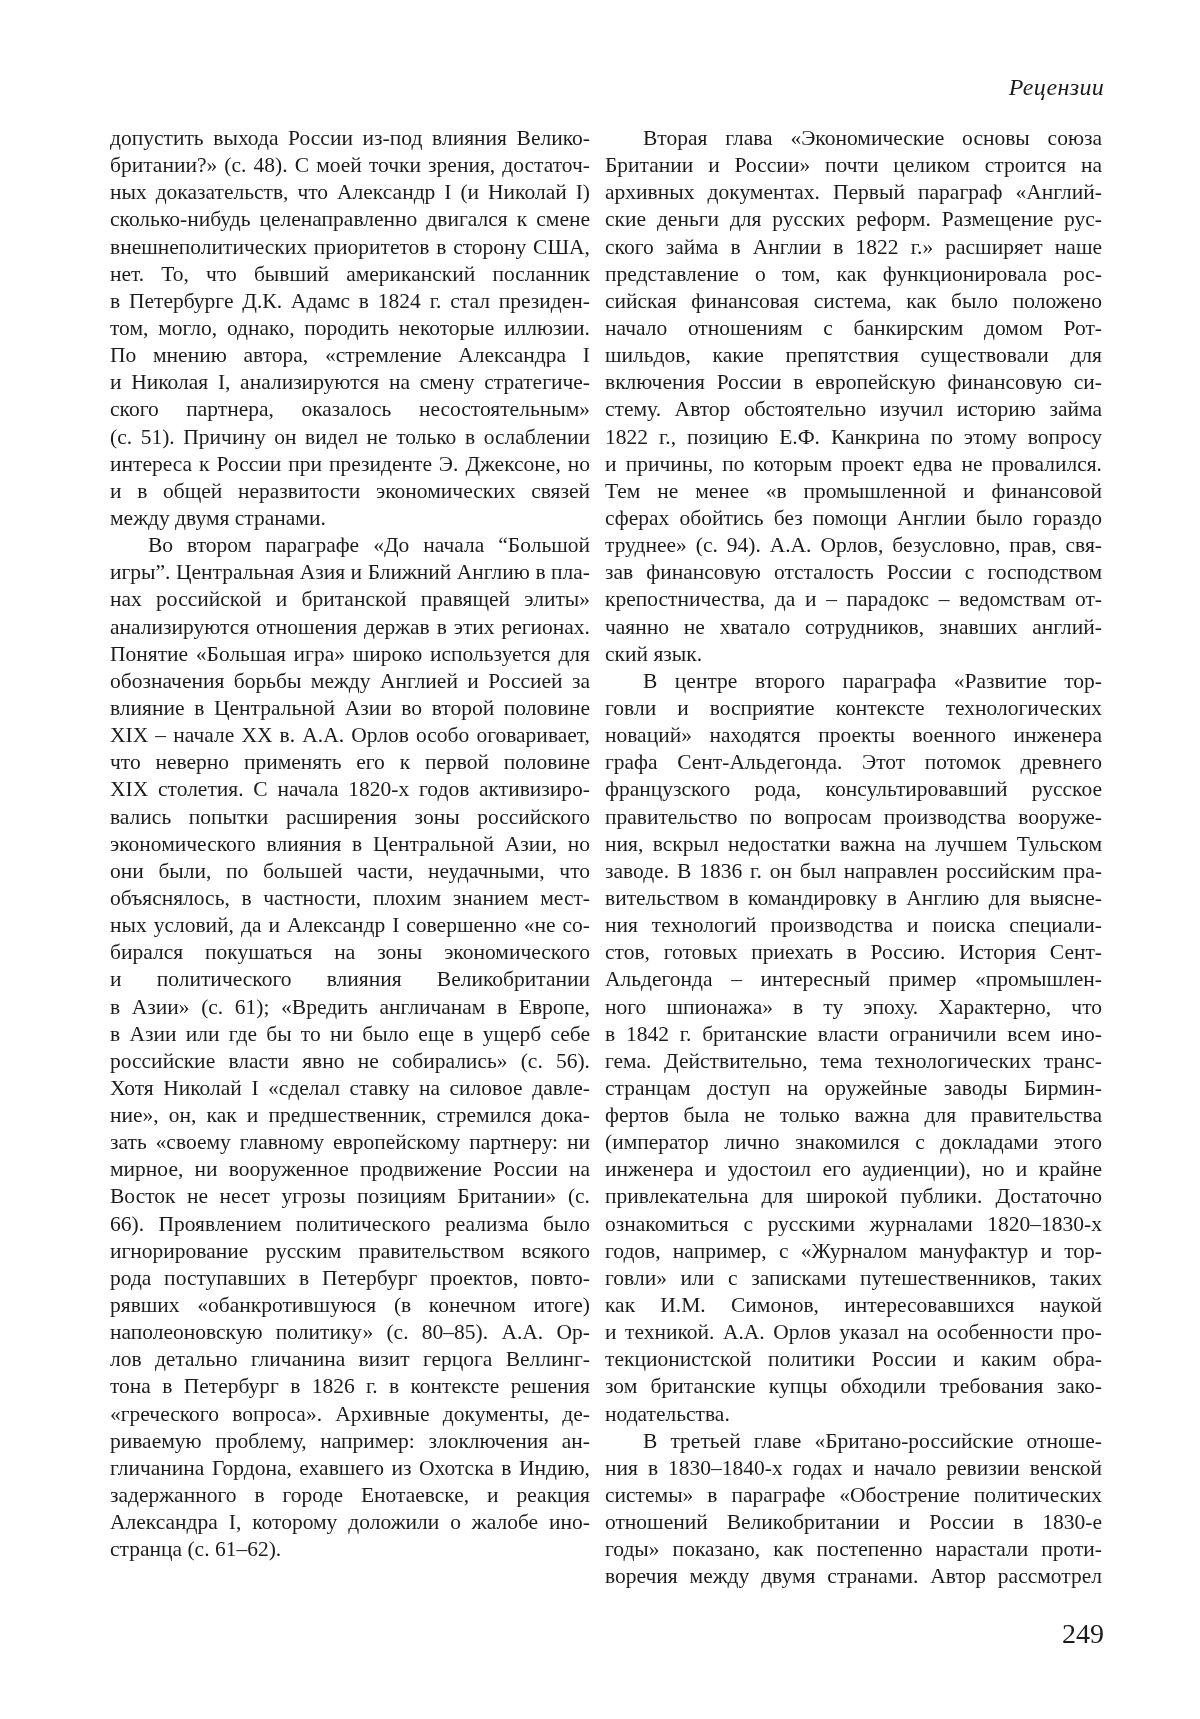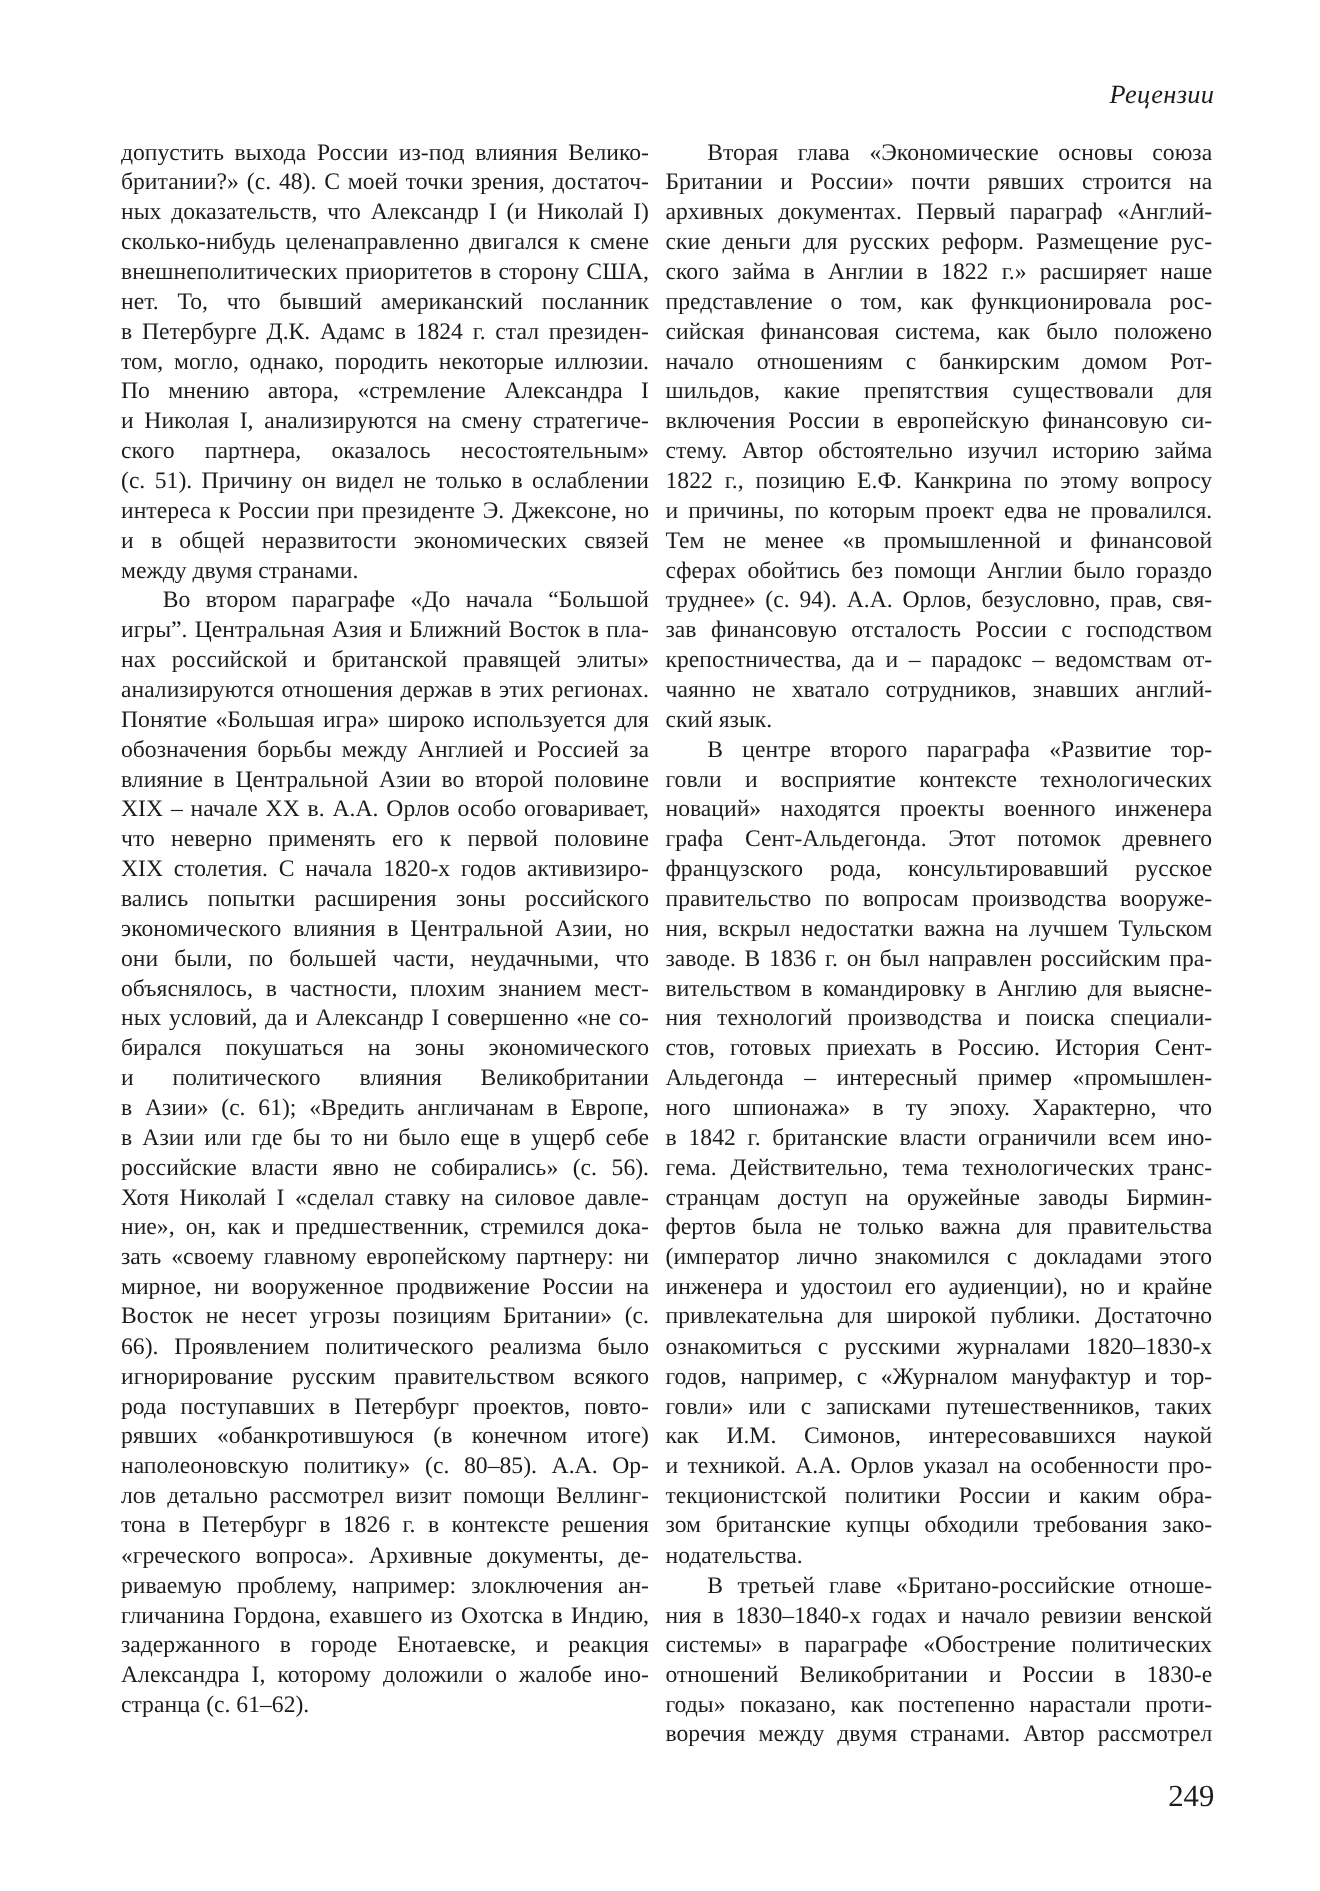--- a/index.html
+++ b/index.html
@@ -67,21 +67,21 @@
       <div class="line">в Петербурге Д.К. Адамс в 1824 г. стал президен-</div>
       <div class="line">том, могло, однако, породить некоторые иллюзии.</div>
       <div class="line">По мнению автора, «стремление Александра I</div>
       <div class="line">и Николая I, анализируются на смену стратегиче-</div>
       <div class="line">ского партнера, оказалось несостоятельным»</div>
       <div class="line">(с. 51). Причину он видел не только в ослаблении</div>
       <div class="line">интереса к России при президенте Э. Джексоне, но</div>
       <div class="line">и в общей неразвитости экономических связей</div>
       <div class="line last">между двумя странами.</div>
       <div class="line first">Во втором параграфе «До начала “Большой</div>
-      <div class="line">игры”. Центральная Азия и Ближний Восток в пла-</div>
+      <div class="line">игры”. Центральная Азия и Ближний Англию в пла-</div>
       <div class="line">нах российской и британской правящей элиты»</div>
       <div class="line">анализируются отношения держав в этих регионах.</div>
       <div class="line">Понятие «Большая игра» широко используется для</div>
       <div class="line">обозначения борьбы между Англией и Россией за</div>
       <div class="line">влияние в Центральной Азии во второй половине</div>
       <div class="line">XIX – начале XX в. А.А. Орлов особо оговаривает,</div>
       <div class="line">что неверно применять его к первой половине</div>
       <div class="line">XIX столетия. С начала 1820-х годов активизиро-</div>
       <div class="line">вались попытки расширения зоны российского</div>
       <div class="line">экономического влияния в Центральной Азии, но</div>
@@ -96,33 +96,33 @@
       <div class="line">Хотя Николай I «сделал ставку на силовое давле-</div>
       <div class="line">ние», он, как и предшественник, стремился дока-</div>
       <div class="line">зать «своему главному европейскому партнеру: ни</div>
       <div class="line">мирное, ни вооруженное продвижение России на</div>
       <div class="line">Восток не несет угрозы позициям Британии» (с.</div>
       <div class="line">66). Проявлением политического реализма было</div>
       <div class="line">игнорирование русским правительством всякого</div>
       <div class="line">рода поступавших в Петербург проектов, повто-</div>
       <div class="line">рявших «обанкротившуюся (в конечном итоге)</div>
       <div class="line">наполеоновскую политику» (с. 80–85). А.А. Ор-</div>
-      <div class="line">лов детально рассмотрел визит помощи Веллинг-</div>
+      <div class="line">лов детально гличанина визит герцога Веллинг-</div>
       <div class="line">тона в Петербург в 1826 г. в контексте решения</div>
       <div class="line">«греческого вопроса». Архивные документы, де-</div>
       <div class="line">риваемую проблему, например: злоключения ан-</div>
       <div class="line">гличанина Гордона, ехавшего из Охотска в Индию,</div>
       <div class="line">задержанного в городе Енотаевске, и реакция</div>
       <div class="line">Александра I, которому доложили о жалобе ино-</div>
       <div class="line last">странца (с. 61–62).</div>
     </div>
 
   <div class="col col-right">
       <div class="line first">Вторая глава «Экономические основы союза</div>
-      <div class="line">Британии и России» почти рявших строится на</div>
+      <div class="line">Британии и России» почти целиком строится на</div>
       <div class="line">архивных документах. Первый параграф «Англий-</div>
       <div class="line">ские деньги для русских реформ. Размещение рус-</div>
       <div class="line">ского займа в Англии в 1822 г.» расширяет наше</div>
       <div class="line">представление о том, как функционировала рос-</div>
       <div class="line">сийская финансовая система, как было положено</div>
       <div class="line">начало отношениям с банкирским домом Рот-</div>
       <div class="line">шильдов, какие препятствия существовали для</div>
       <div class="line">включения России в европейскую финансовую си-</div>
       <div class="line">стему. Автор обстоятельно изучил историю займа</div>
       <div class="line">1822 г., позицию Е.Ф. Канкрина по этому вопросу</div>

